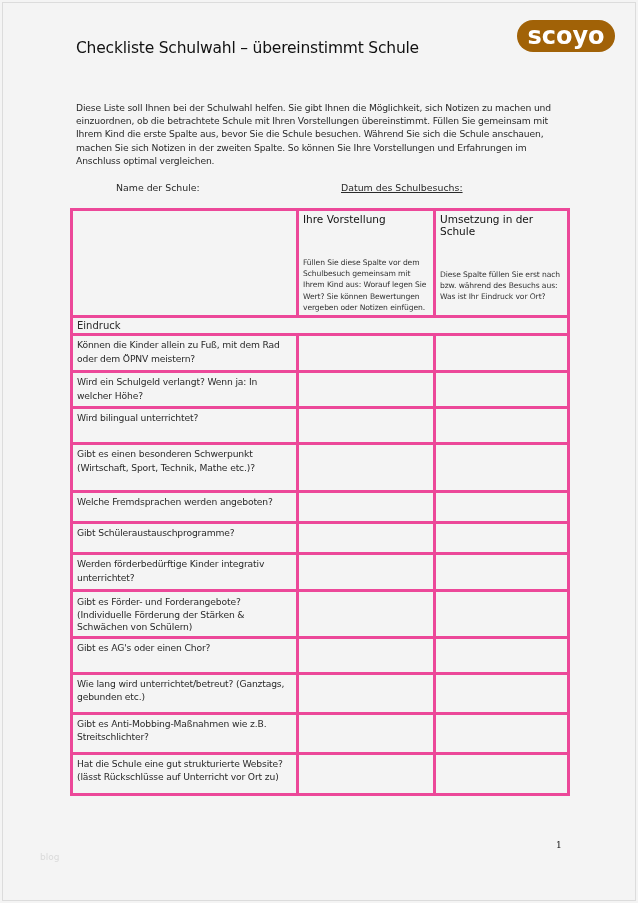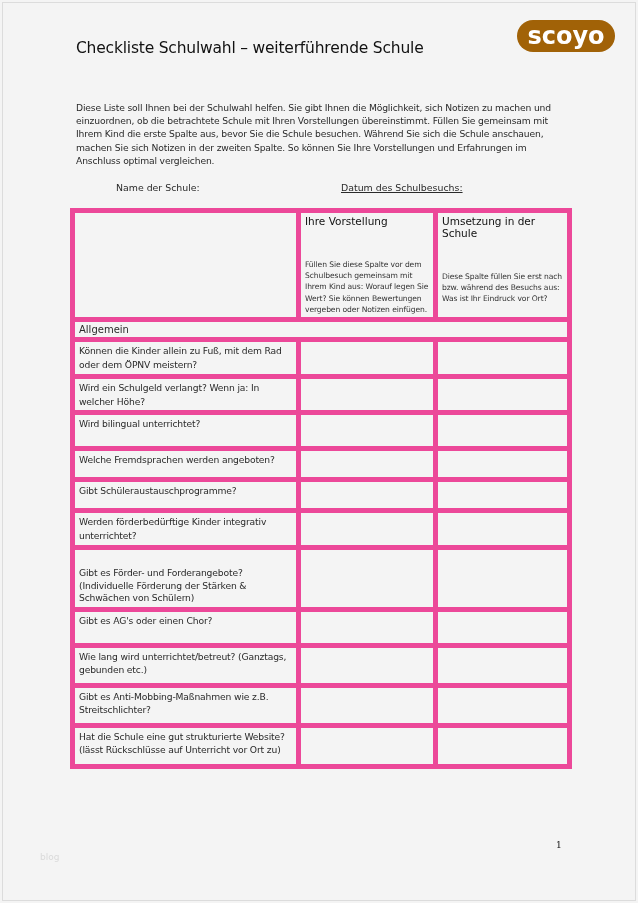--- a/index.html
+++ b/index.html
@@ -43,21 +43,21 @@
     .field-name { left: 76px; margin-left: 40px; }
     .field-date { left: 341px; text-decoration: underline; }
 
     table.checklist {
       position: absolute; left: 70px; top: 208px;
       width: 497px;
       border-collapse: collapse;
       table-layout: fixed;
     }
     table.checklist td, table.checklist th {
-      border: 5px solid #ec4899;
+      border: 3px solid #ec4899;
       padding: 2px 4px;
       vertical-align: top;
       text-align: left;
       font-weight: normal;
       color: #2a2a2a;
     }
     col.c1 { width: 226px; }
     col.c2 { width: 137px; }
     col.c3 { width: 134px; }
     .hdr-title { font-size: 10.5px; color: #111; display: block; margin-bottom: 2px; }
@@ -76,21 +76,21 @@
       font-size: 9px; color: #dadada;
     }
   </style>
 </head>
 <body>
 
 <div class="page-frame"></div>
 
 <div class="logo">scoyo</div>
 
-<div class="doc-title">Checkliste Schulwahl – weiterführende Schule</div>
+<div class="doc-title">Checkliste Schulwahl – übereinstimmt Schule</div>
 
 <div class="intro">Diese Liste soll Ihnen bei der Schulwahl helfen. Sie gibt Ihnen die Möglichkeit, sich Notizen zu machen und einzuordnen, ob die betrachtete Schule mit Ihren Vorstellungen übereinstimmt. Füllen Sie gemeinsam mit Ihrem Kind die erste Spalte aus, bevor Sie die Schule besuchen. Während Sie sich die Schule anschauen, machen Sie sich Notizen in der zweiten Spalte. So können Sie Ihre Vorstellungen und Erfahrungen im Anschluss optimal vergleichen.</div>
 
 <div class="field-label field-name">Name der Schule:</div>
 <div class="field-label field-date">Datum des Schulbesuchs:</div>
 
 <table class="checklist">
   <colgroup>
       <col class="c1">
       <col class="c2">
@@ -102,55 +102,60 @@
     <th>
       <span class="hdr-title">Ihre Vorstellung</span>
       <span class="hdr-desc">Füllen Sie diese Spalte vor dem Schulbesuch gemeinsam mit Ihrem Kind aus: Worauf legen Sie Wert? Sie können Bewertungen vergeben oder Notizen einfügen.</span>
     </th>
     <th>
       <span class="hdr-title">Umsetzung in der Schule</span>
       <span class="hdr-desc">Diese Spalte füllen Sie erst nach bzw. während des Besuchs aus: Was ist Ihr Eindruck vor Ort?</span>
     </th>
   </tr>
   <tr style="height:16px">
-    <td colspan="3" class="section-cell">Allgemein</td>
+    <td colspan="3" class="section-cell">Eindruck</td>
   </tr>
 
   <tr style="height:37px">
     <td class="q-cell">Können die Kinder allein zu Fuß, mit dem Rad oder dem ÖPNV meistern?</td>
     <td class="ans-cell"></td>
     <td class="ans-cell"></td>
   </tr>
   <tr style="height:36px">
     <td class="q-cell">Wird ein Schulgeld verlangt? Wenn ja: In welcher Höhe?</td>
     <td class="ans-cell"></td>
     <td class="ans-cell"></td>
   </tr>
   <tr style="height:36px">
     <td class="q-cell">Wird bilingual unterrichtet?</td>
+    <td class="ans-cell"></td>
+    <td class="ans-cell"></td>
+  </tr>
+  <tr style="height:48px">
+    <td class="q-cell">Gibt es einen besonderen Schwerpunkt (Wirtschaft, Sport, Technik, Mathe etc.)?</td>
     <td class="ans-cell"></td>
     <td class="ans-cell"></td>
   </tr>
   <tr style="height:31px">
     <td class="q-cell">Welche Fremdsprachen werden angeboten?</td>
     <td class="ans-cell"></td>
     <td class="ans-cell"></td>
   </tr>
   <tr style="height:31px">
     <td class="q-cell">Gibt Schüleraustauschprogramme?</td>
     <td class="ans-cell"></td>
     <td class="ans-cell"></td>
   </tr>
   <tr style="height:37px">
     <td class="q-cell">Werden förderbedürftige Kinder integrativ unterrichtet?</td>
     <td class="ans-cell"></td>
     <td class="ans-cell"></td>
   </tr>
   <tr style="height:39px">
-    <td class="q-cell" style="line-height:12.5px;padding-top:17px">Gibt es Förder- und Forderangebote? (Individuelle Förderung der Stärken &amp; Schwächen von Schülern)</td>
+    <td class="q-cell" style="line-height:12.5px;padding-top:4px">Gibt es Förder- und Forderangebote? (Individuelle Förderung der Stärken &amp; Schwächen von Schülern)</td>
     <td class="ans-cell"></td>
     <td class="ans-cell"></td>
   </tr>
   <tr style="height:36px">
     <td class="q-cell">Gibt es AG's oder einen Chor?</td>
     <td class="ans-cell"></td>
     <td class="ans-cell"></td>
   </tr>
   <tr style="height:40px">
     <td class="q-cell">Wie lang wird unterrichtet/betreut? (Ganztags, gebunden etc.)</td>

